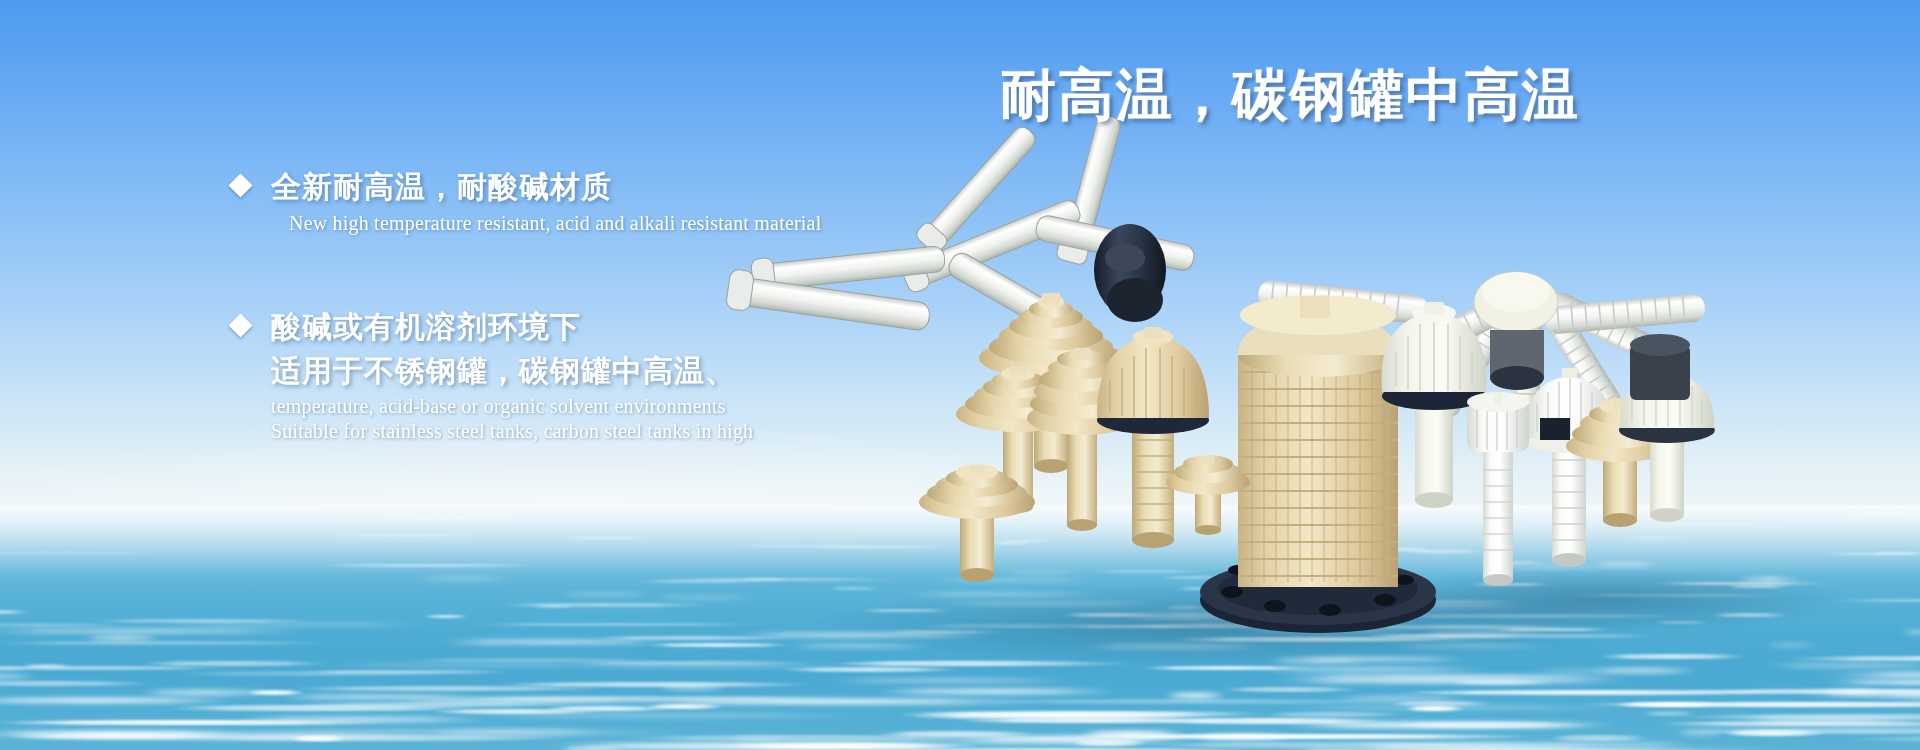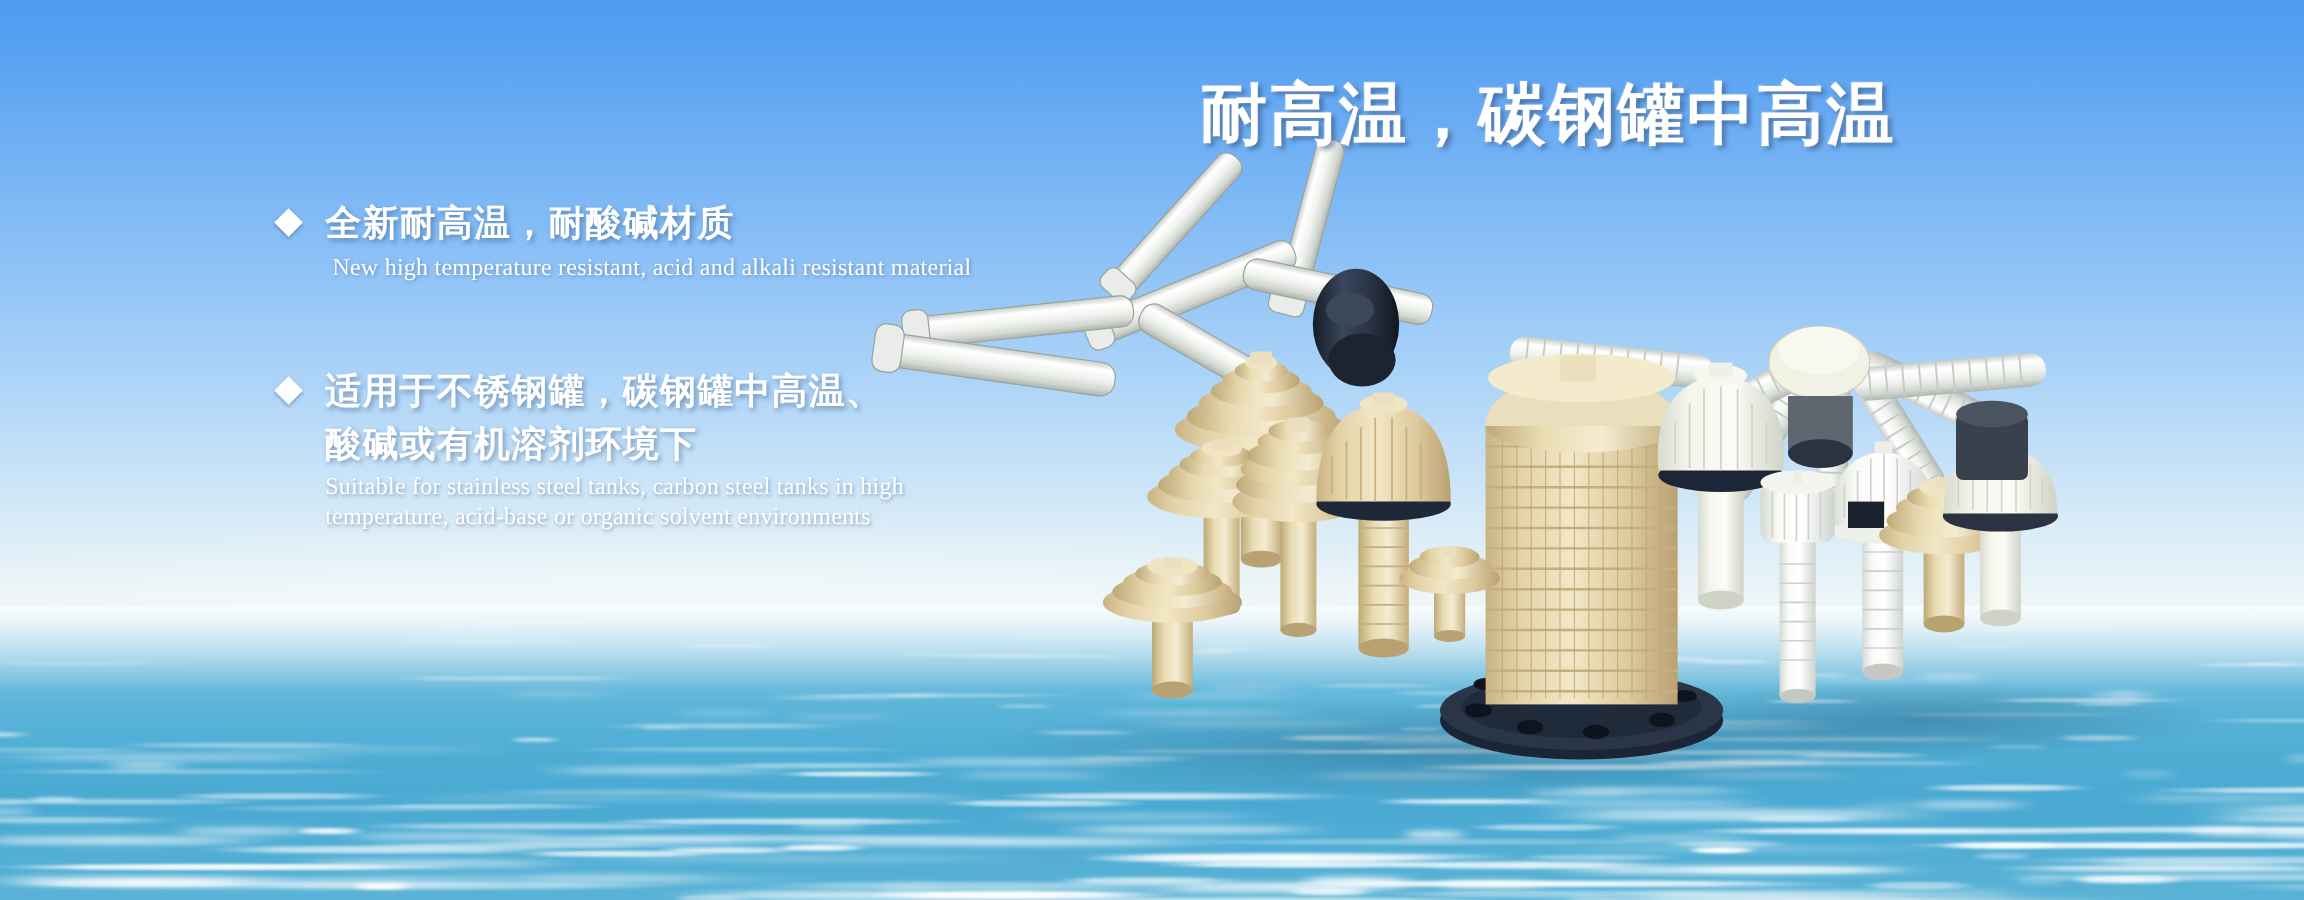--- a/index.html
+++ b/index.html
@@ -84,21 +84,21 @@
     letter-spacing:1px; white-space:nowrap;
     text-shadow:2px 2px 4px rgba(40,70,110,.45);
   }
   .en-block {
     font-family:"Liberation Serif", serif;
     font-size:20px; line-height:25px; color:#ffffff;
     white-space:nowrap; letter-spacing:.2px;
     text-shadow:1px 1px 3px rgba(40,70,110,.45);
   }
   #bullet1 { left:232px; top:165px;text-align:right; }
-  #bullet1 .en-block { margin-left:45px; margin-top:2px; }
+  #bullet1 .en-block { margin-left:57px; margin-top:2px; }
   #bullet2 { left:232px; top:305px; }
   #bullet2 .en-block { margin-left:39px; margin-top:1px; }
 
   
   #products { position:absolute; left:0; top:0; width:1920px; height:750px; }
 </style>
 </head>
 <body>
 
 <div id="banner">
@@ -757,23 +757,23 @@
     </div>
     <div class="en-block">
       <div>New high temperature resistant, acid and alkali resistant material</div>
     </div>
   </div>
 
   <div class="bullet-block" id="bullet2">
     <div class="bullet-row">
       <span class="diamond"></span>
       <div>
+        <div class="cn-line">酸碱或有机溶剂环境下</div>
         <div class="cn-line">适用于不锈钢罐，碳钢罐中高温、</div>
-        <div class="cn-line">酸碱或有机溶剂环境下</div>
       </div>
     </div>
     <div class="en-block">
+      <div>temperature, acid-base or organic solvent environments</div>
       <div>Suitable for stainless steel tanks, carbon steel tanks in high</div>
-      <div>temperature, acid-base or organic solvent environments</div>
     </div>
   </div>
 
 </div>
 
 </body></html>

